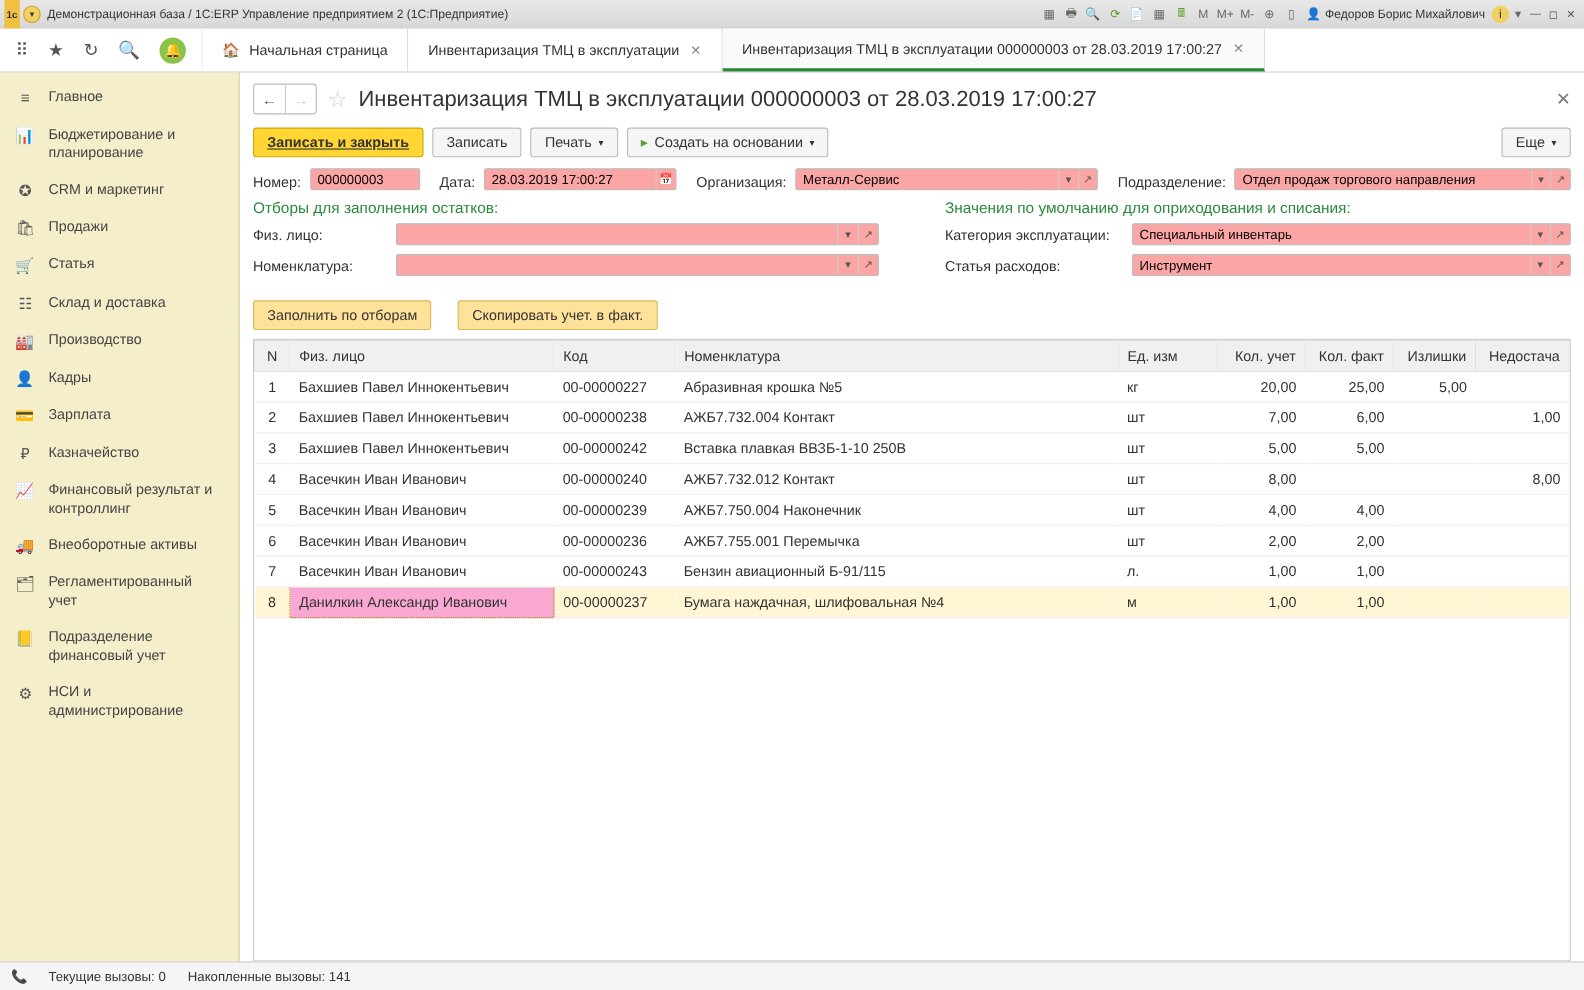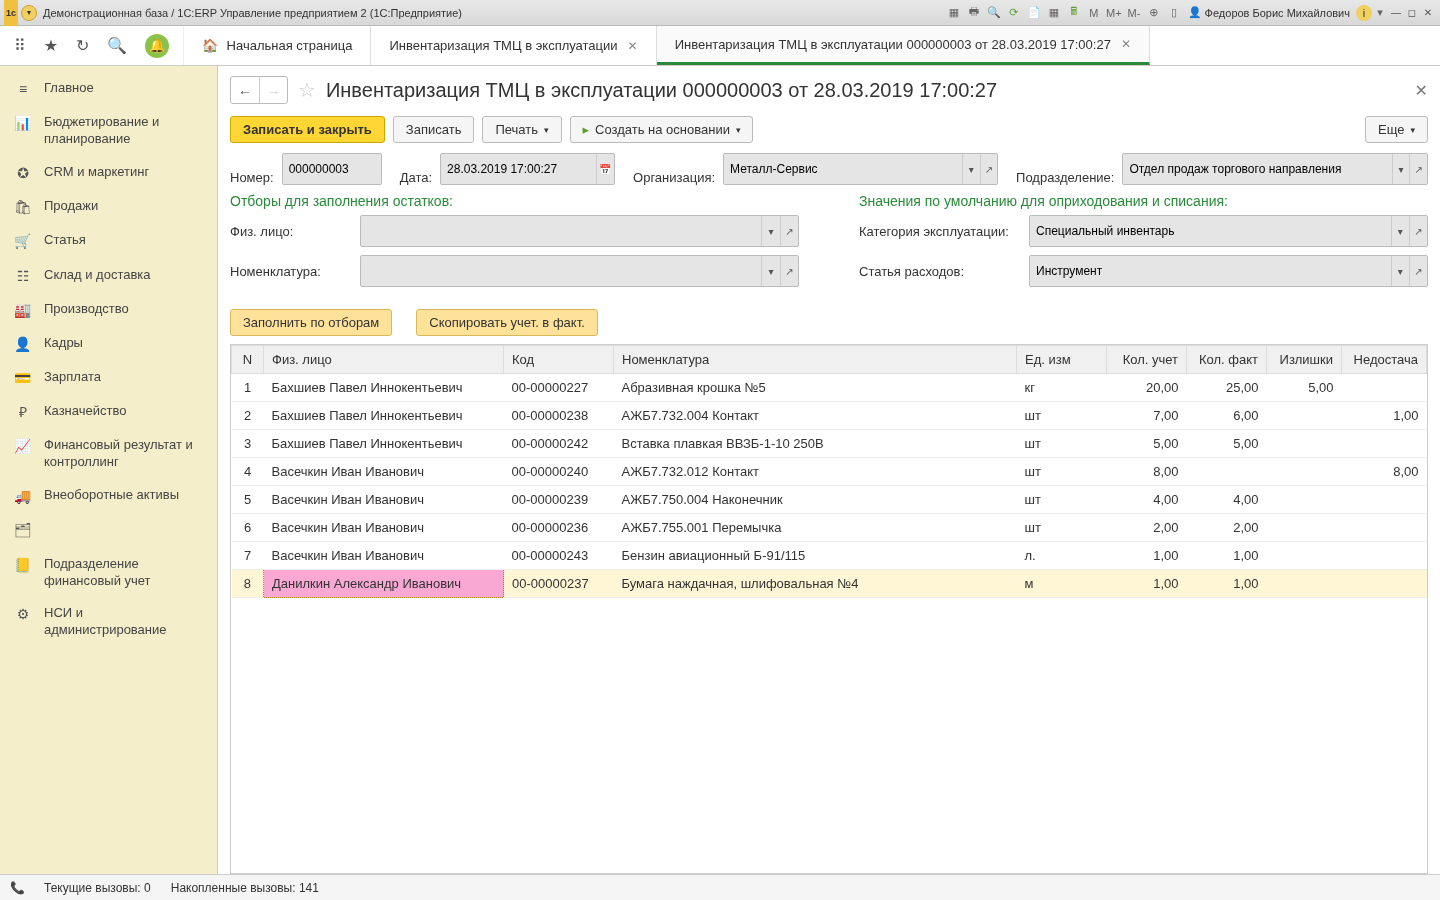--- a/index.html
+++ b/index.html
@@ -44,28 +44,28 @@
 .nav-btn + .nav-btn { border-left:1px solid #ccc; }
 .nav-btn.disabled { color:#ccc; }
 .star { font-size: 20px; color:#ccc; cursor:pointer;}
 .doc-title { font-size: 20px; font-weight: normal; }
 .doc-header .spacer { flex:1; }
 .close-x { font-size: 16px; color:#777; cursor:pointer;}
 
 
 .toolbar { display:flex; align-items:center; gap: 8px; margin-bottom: 10px;}
 .btn { border:1px solid #bbb; border-radius:3px; background:#f5f5f5; padding: 5px 12px; font-size: 13px; cursor:pointer; display:flex; align-items:center; gap:6px;}
-.btn.primary { background:#ffd633; border-color:#c9a800; font-weight:bold; }
+.btn.primary { background:#ffd633; border-color:#c9a800; font-weight:bold;text-decoration:underline; }
 .btn .caret { font-size:9px; }
 .toolbar .spacer { flex:1; }
 
 
 .form-row { display:flex; align-items:flex-end; gap: 8px; margin-bottom: 8px;}
 .form-row label { font-size:13px; }
-.input-wrap { display:flex; border:1px solid #bbb; border-radius:2px; background:#e5e5e5; height:32px; align-items:center;}
+.input-wrap { display:flex; border:1px solid #bbb; border-radius:2px; background:#fca5a5; height:20px; align-items:center;}
 .input-wrap input { border:none; outline:none; padding: 0 6px; font-size:12px; width:100%; background:transparent;}
 .input-wrap .ibtn { width:20px; height:100%; border-left:1px solid #ccc; display:flex; align-items:center; justify-content:center; font-size:10px; color:#555; cursor:pointer;}
 .section-title { color:#2a8a3a; font-size:14px; }
 
 .filters { display:flex; gap: 60px; margin-bottom: 8px;}
 .filters .col { flex:1; }
 .filters .fr { display:flex; align-items:center; gap: 10px; margin-bottom: 8px;}
 .filters .fr label { width: 120px; font-size:13px;}
 
 .action-btns { display:flex; gap: 24px; margin: 6px 0 8px 0;}
@@ -186,20 +186,21 @@
       <div class="sidebar-item">
         <span class="icon">📈</span>
         <span>Финансовый результат и контроллинг</span>
       </div>
       <div class="sidebar-item">
         <span class="icon">🚚</span>
         <span>Внеоборотные активы</span>
       </div>
       <div class="sidebar-item">
         <span class="icon">🗂</span>
+        <span>Регламентированный учет</span>
       </div>
       <div class="sidebar-item">
         <span class="icon">📒</span>
         <span>Подразделение финансовый учет</span>
       </div>
       <div class="sidebar-item">
         <span class="icon">⚙</span>
         <span>НСИ и администрирование</span>
       </div>
     </div>

